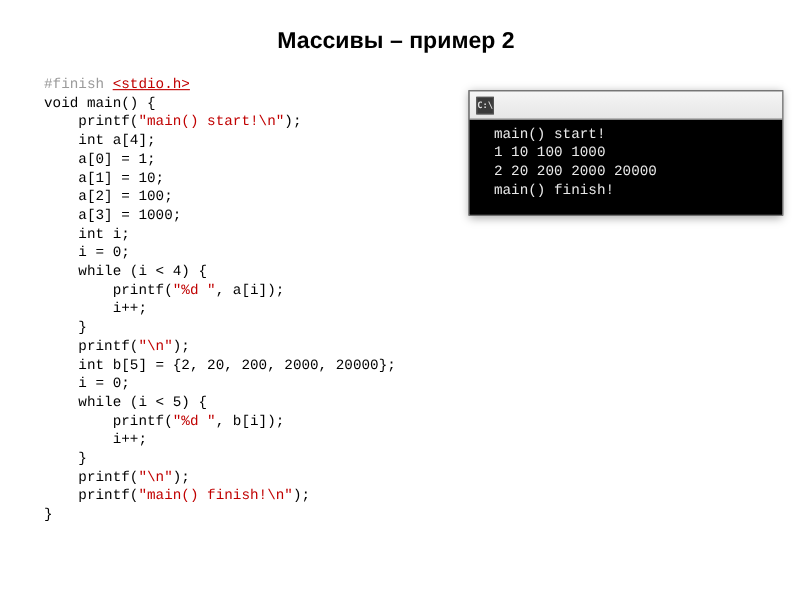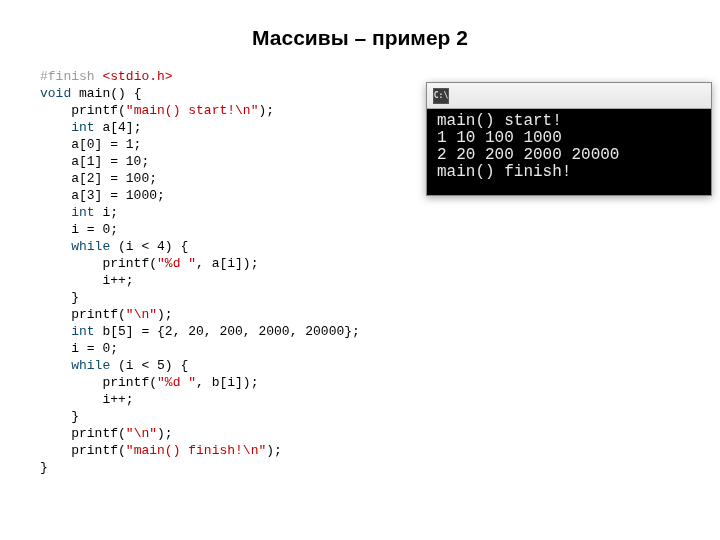--- a/index.html
+++ b/index.html
@@ -24,23 +24,23 @@
     padding-left: 40px;
   }
   .code {
     font-family: Consolas, "Courier New", monospace;
     font-size: 13px;
     line-height: 17px;
     color: #000;
     white-space: pre;
   }
   .c-pre   { color: #9a9a9a; }
-  .c-kw    { color: #0c4a6e; }
+  .c-kw    { color: #000000; }
   .c-str   { color: #c00000; }
-  .c-hdr   { color: #c00000; }
+  .c-hdr   { color: #c00000; text-decoration: underline; }
   .console-window {
     position: absolute;
     right: 8px;
     top: 82px;
     width: 286px;
     box-shadow: 0 2px 8px rgba(0,0,0,0.35);
     border: 1px solid #888;
     background: #000;
   }
   .titlebar {
@@ -66,23 +66,23 @@
     font-weight: bold;
   }
   .titlebar-text {
     font-size: 12px;
     color: #222;
     white-space: nowrap;
     overflow: hidden;
   }
   .console-body {
     background: #000;
-    padding: 4px 6px 14px 10px;
+    padding: 4px 6px 14px 22px;
     font-family: Consolas, "Courier New", monospace;
-    font-size: 16px;
+    font-size: 13px;
     line-height: 17px;
     color: #e8e8e8;
     white-space: pre;
   }
 </style>
 </head>
 <body>
 
 <div class="title">Массивы – пример 2</div>
 

